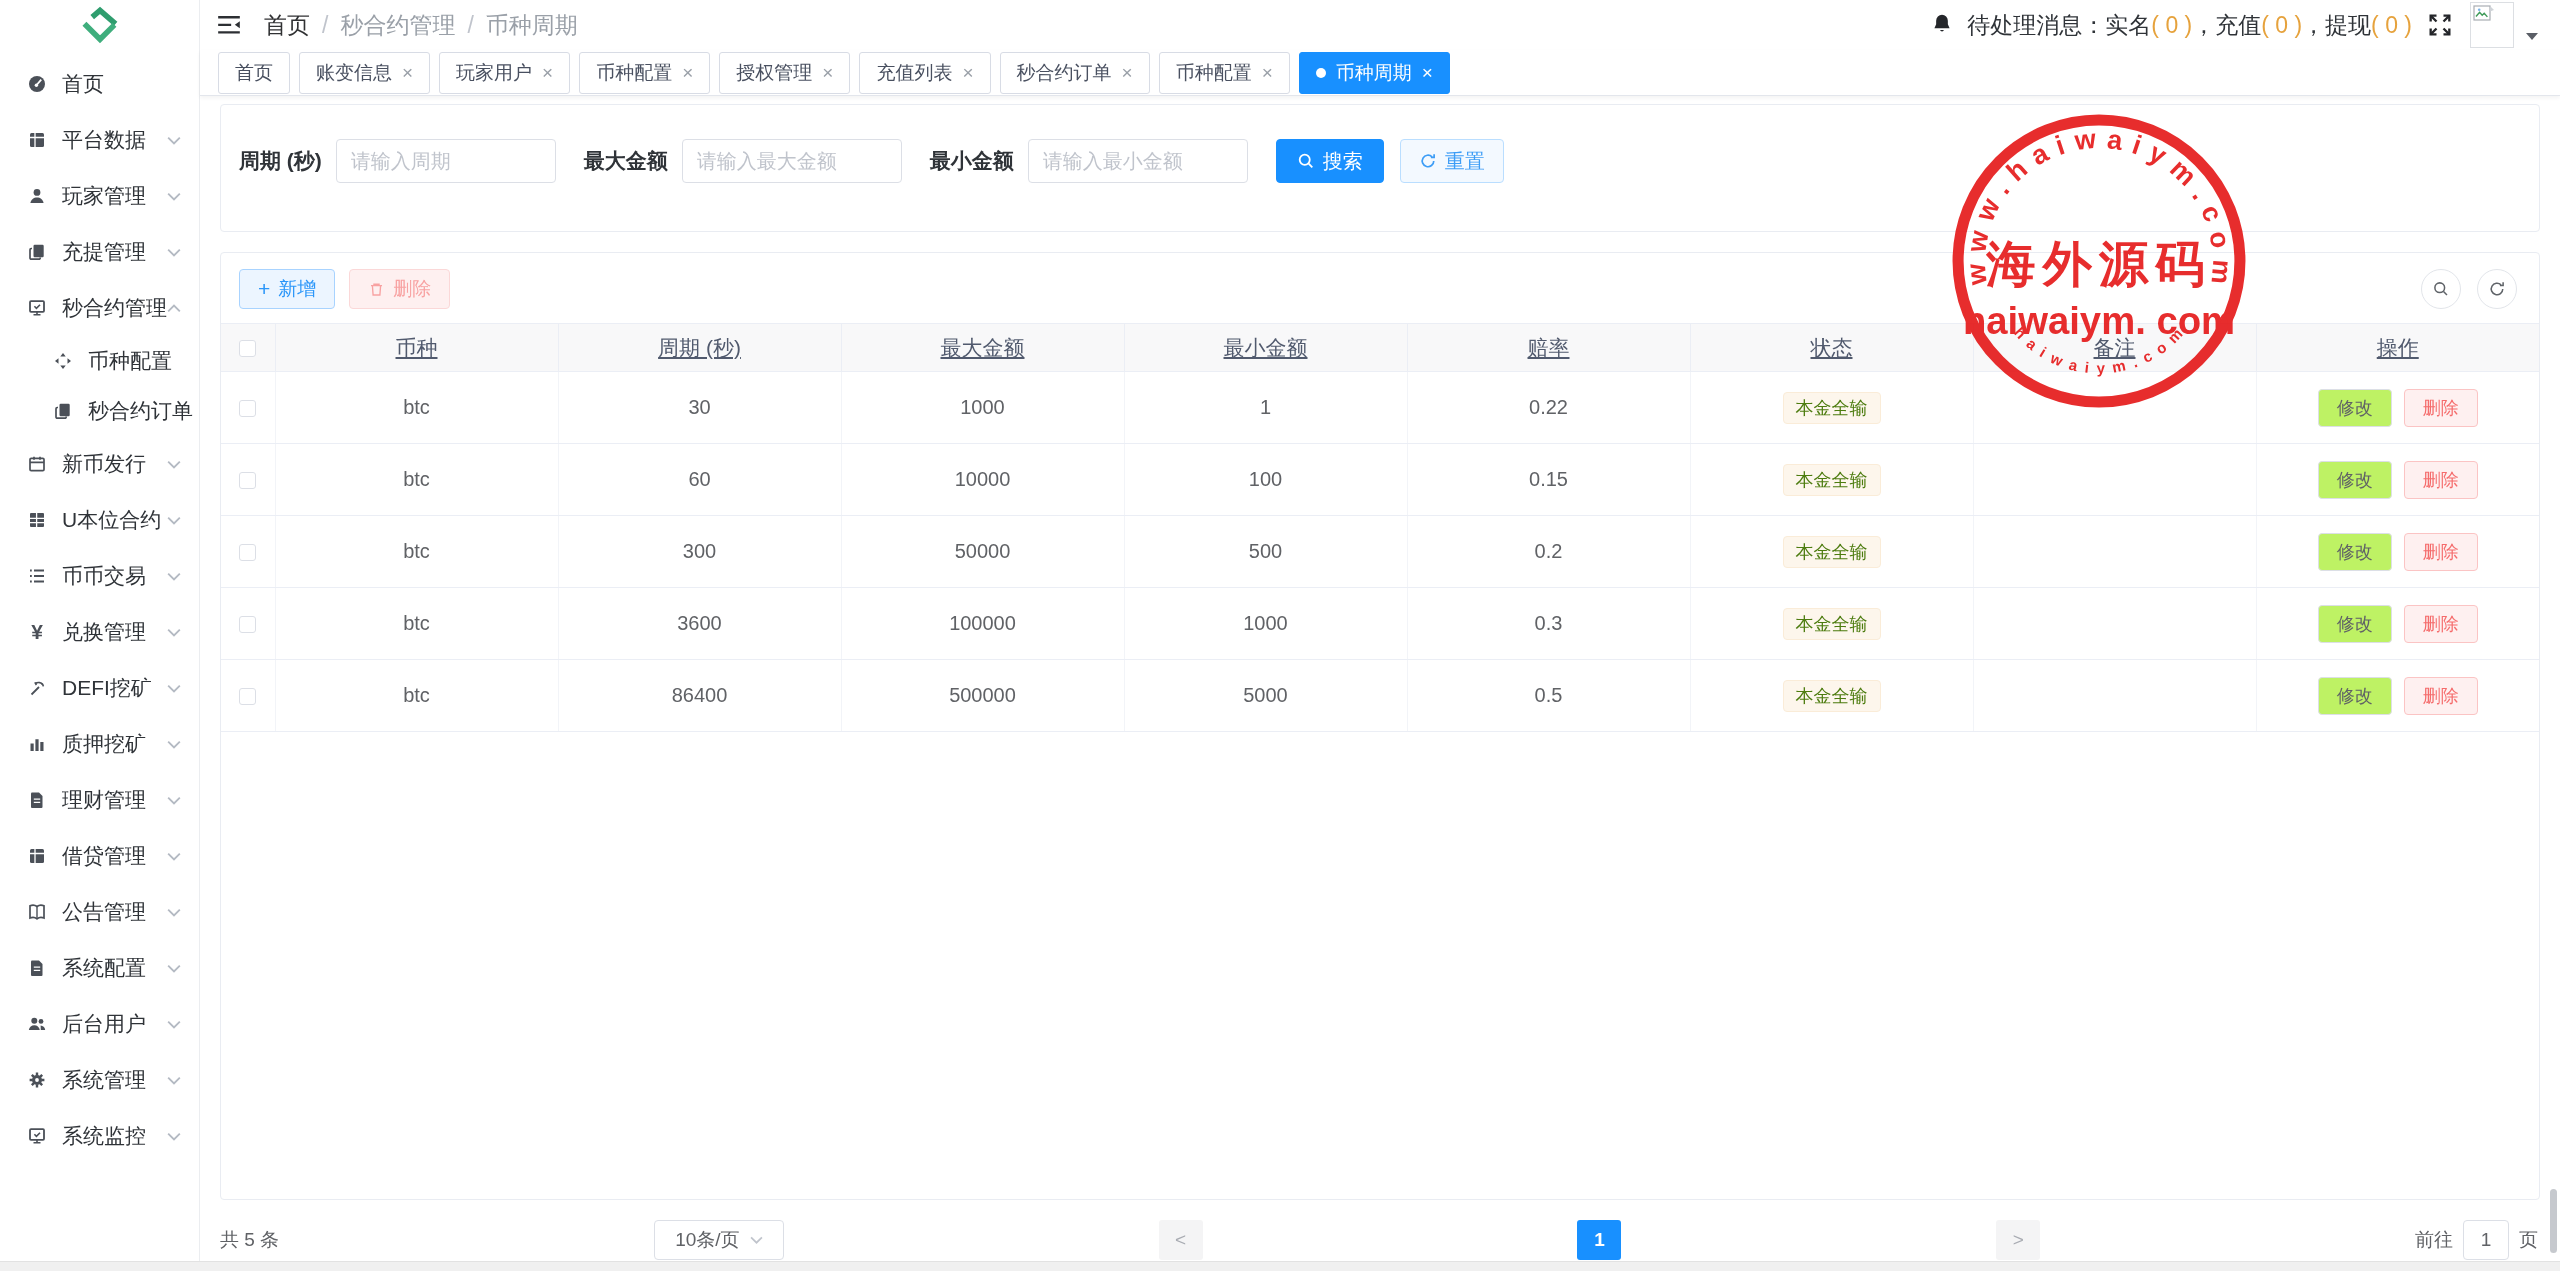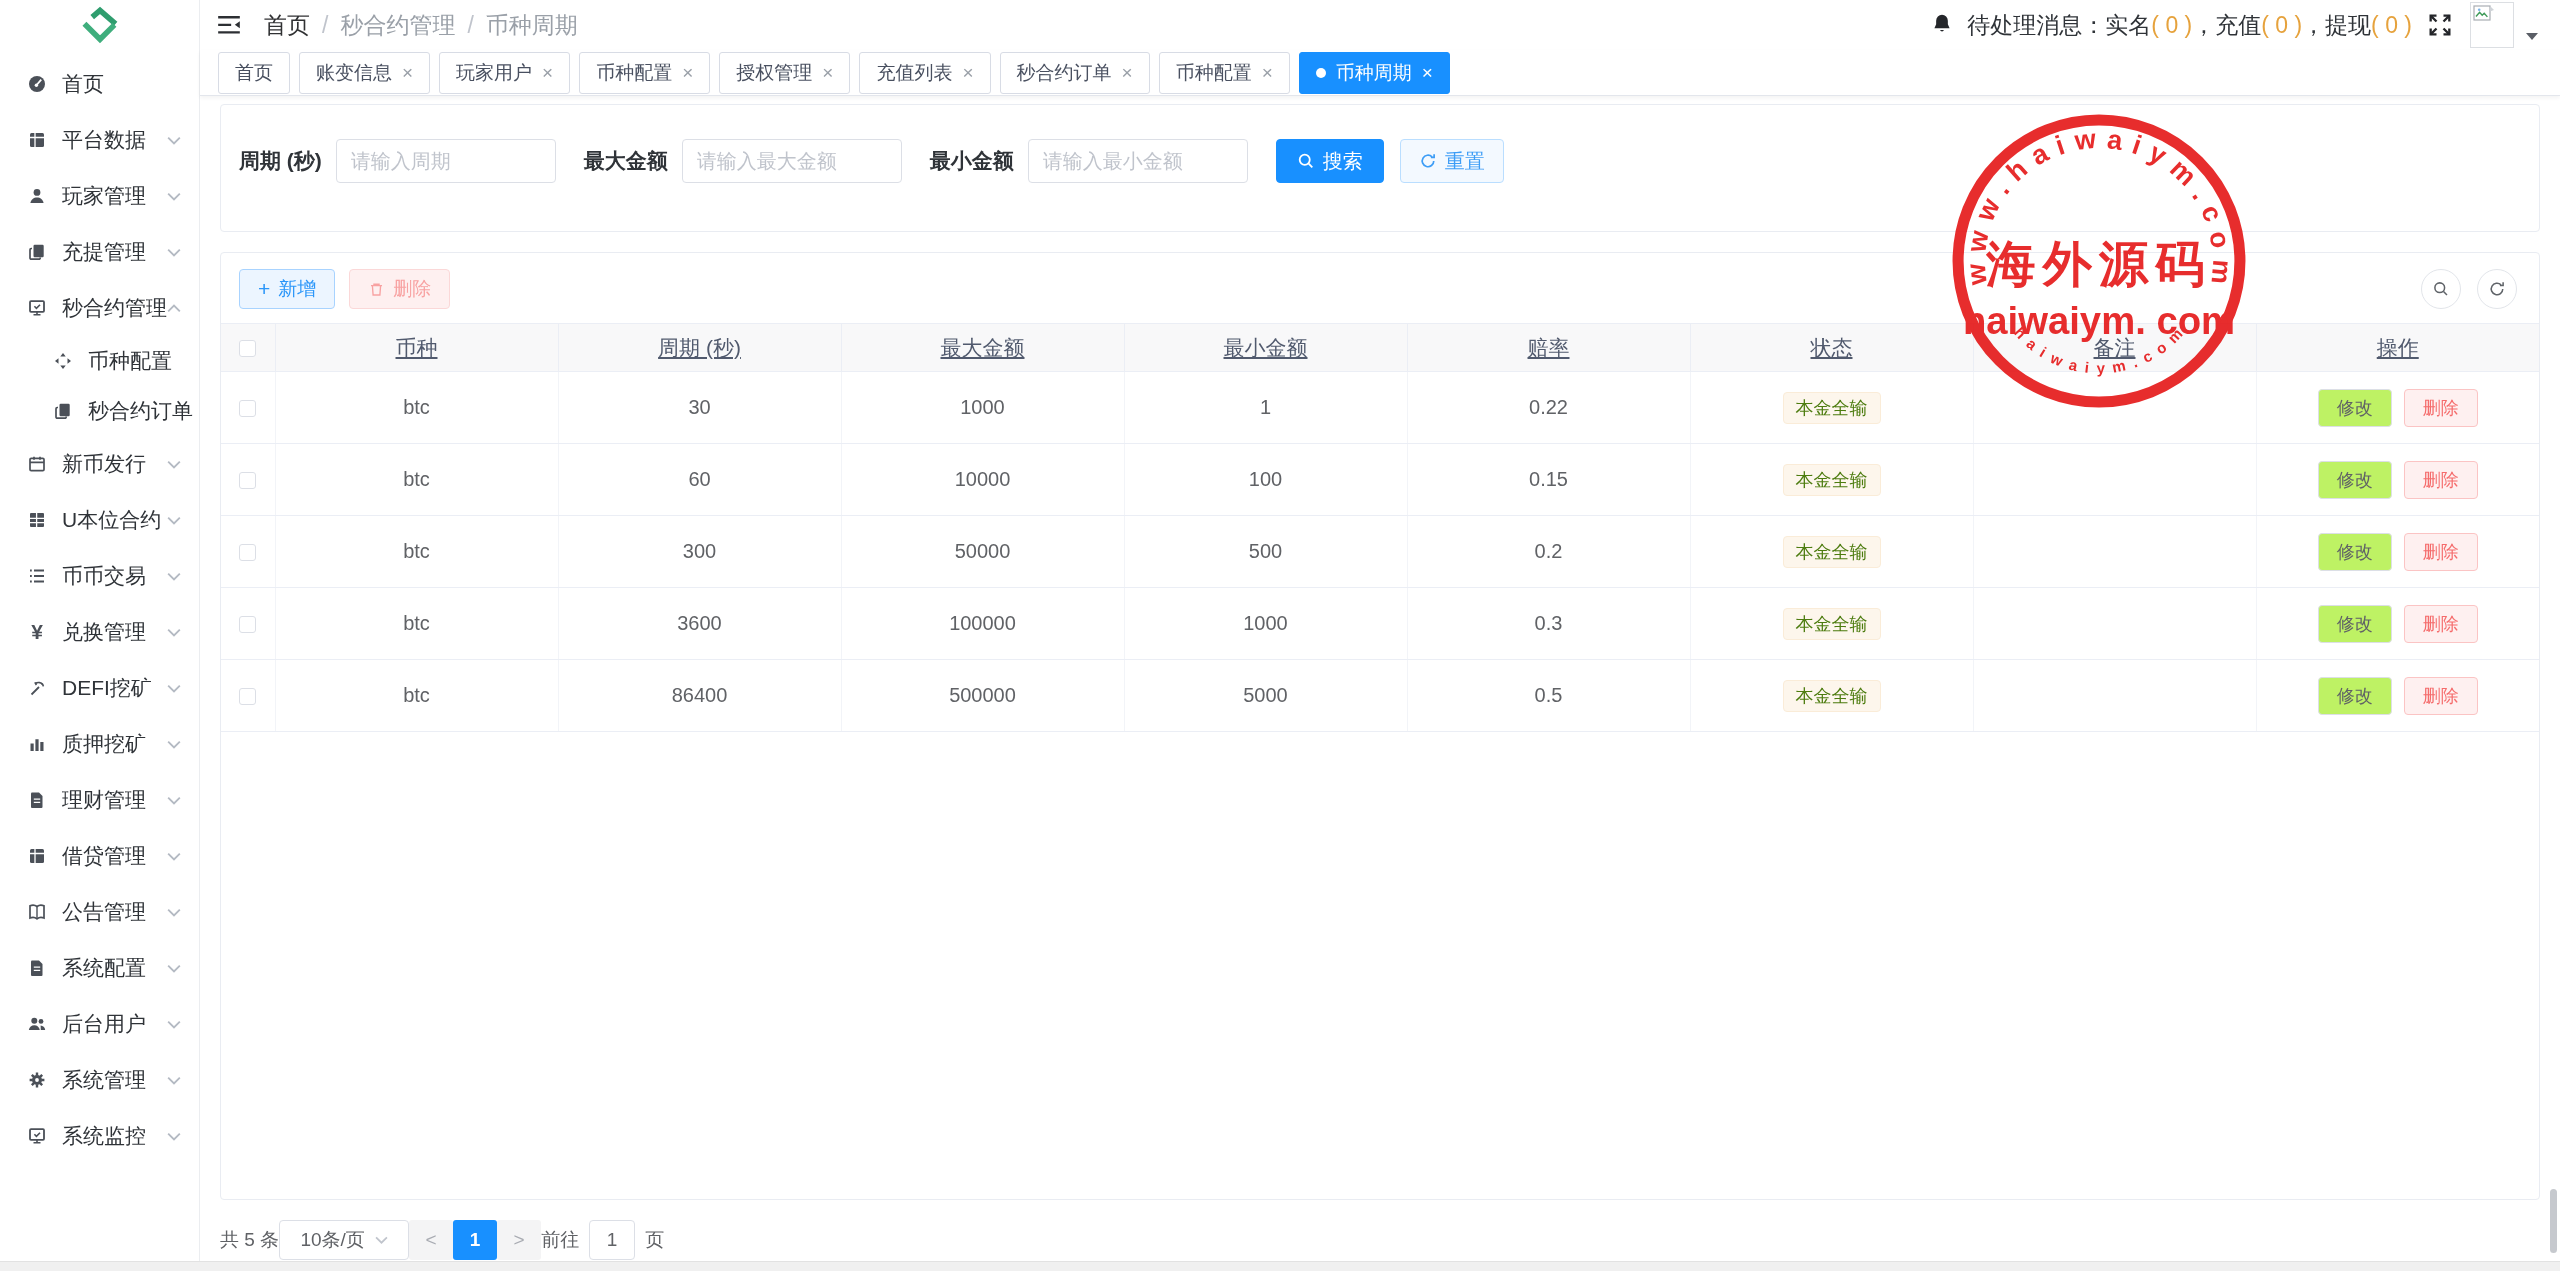--- a/index.html
+++ b/index.html
@@ -86,21 +86,21 @@
   tbody td:last-child { border-right: none; }
   .cbx { display: inline-block; width: 17px; height: 17px; border: 1px solid #dcdfe6; border-radius: 3px; background: #fff; cursor: pointer; vertical-align: middle; }
   .tag-warn { display: inline-block; height: 32px; line-height: 30px; padding: 0 12px; background: #fdf6ec;
     border: 1px solid #faecd8; color: #4d7c0f; font-size: 18px; border-radius: 4px; }
   .btn-edit { height: 38px; padding: 0 18px; background: #bef264; border: 1px solid #dcdfe6; color: #606266;
     font-size: 18px; border-radius: 4px; cursor: pointer; }
   .btn-del { height: 38px; padding: 0 18px; background: #fef0f0; border: 1px solid #fbc4c4; color: #f56c6c;
     font-size: 18px; border-radius: 4px; cursor: pointer; margin-left: 12px; }
 
   
-  .pager-row { display: flex; align-items: center; justify-content: flex-start; margin-top: 20px; gap: 0; padding-right: 2px; }
+  .pager-row { display: flex; align-items: center; justify-content: space-between; margin-top: 20px; gap: 13px; padding-right: 2px; }
   .pg-total { font-size: 19px; color: #606266; }
   .pg-select { width: 130px; height: 40px; border: 1px solid #dcdfe6; border-radius: 4px; display: flex;
     align-items: center; justify-content: center; gap: 10px; color: #606266; font-size: 19px; cursor: pointer; }
   .pg-select svg { width: 13px; height: 8px; color: #c0c4cc; }
   .pg-btn { min-width: 44px; height: 40px; background: #f4f4f5; border-radius: 3px; display: flex; align-items: center;
     justify-content: center; font-size: 19px; color: #a8abb2; cursor: pointer; }
   .pg-page { min-width: 44px; height: 40px; background: #1890ff; color: #fff; border-radius: 3px; display: flex;
     align-items: center; justify-content: center; font-size: 19px; font-weight: bold; cursor: pointer; }
   .pg-goto { font-size: 19px; color: #606266; display: flex; align-items: center; gap: 10px; }
   .pg-input { width: 46px; height: 40px; border: 1px solid #dcdfe6; border-radius: 4px; text-align: center; font-size: 19px; color: #606266; outline: none; }

